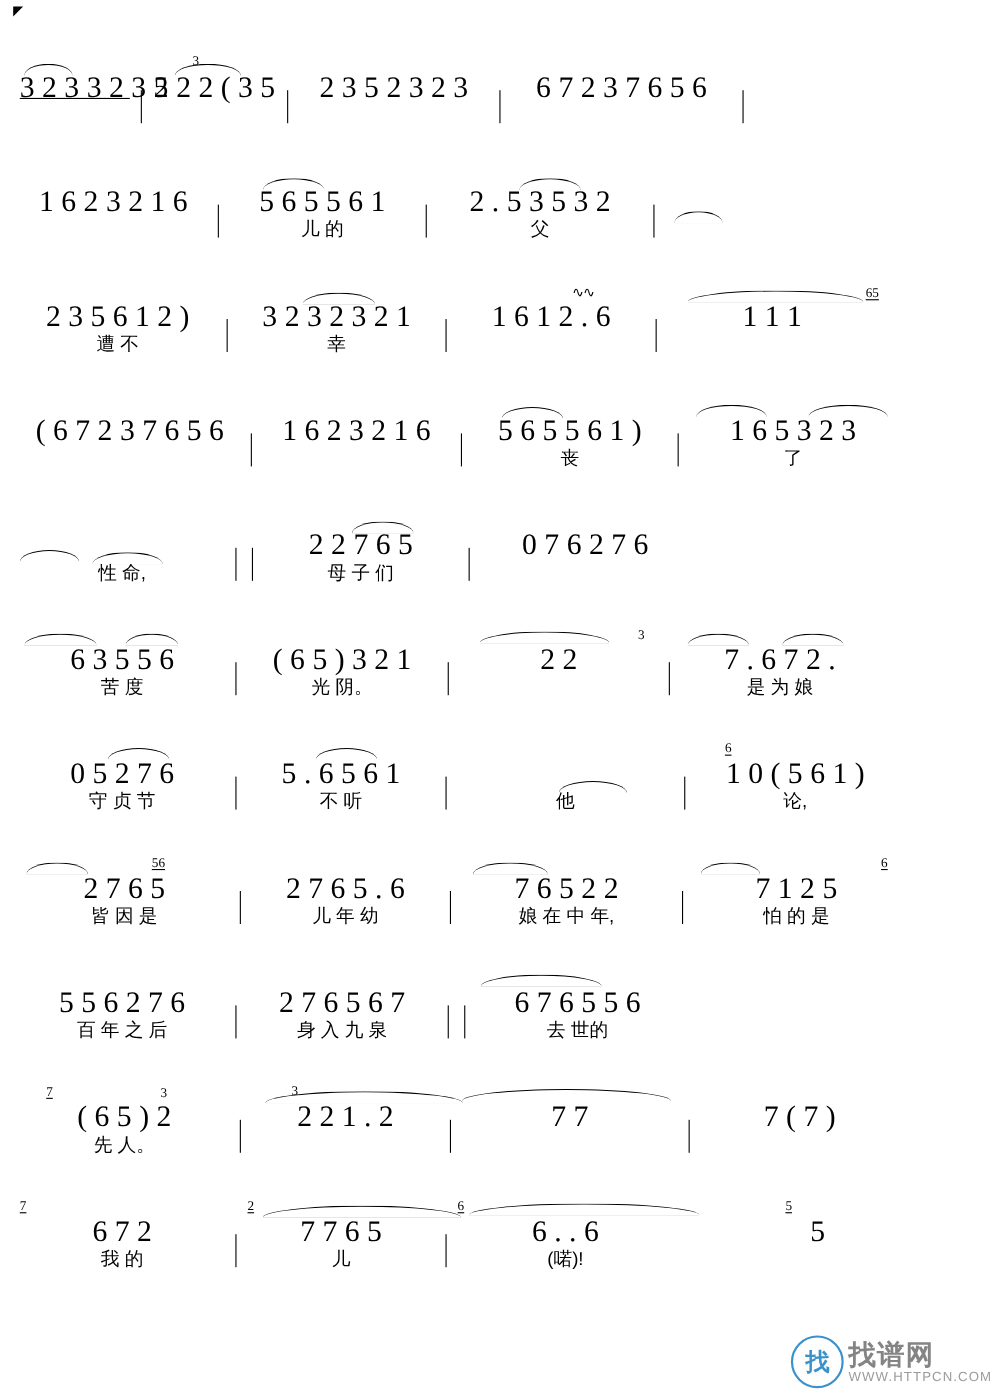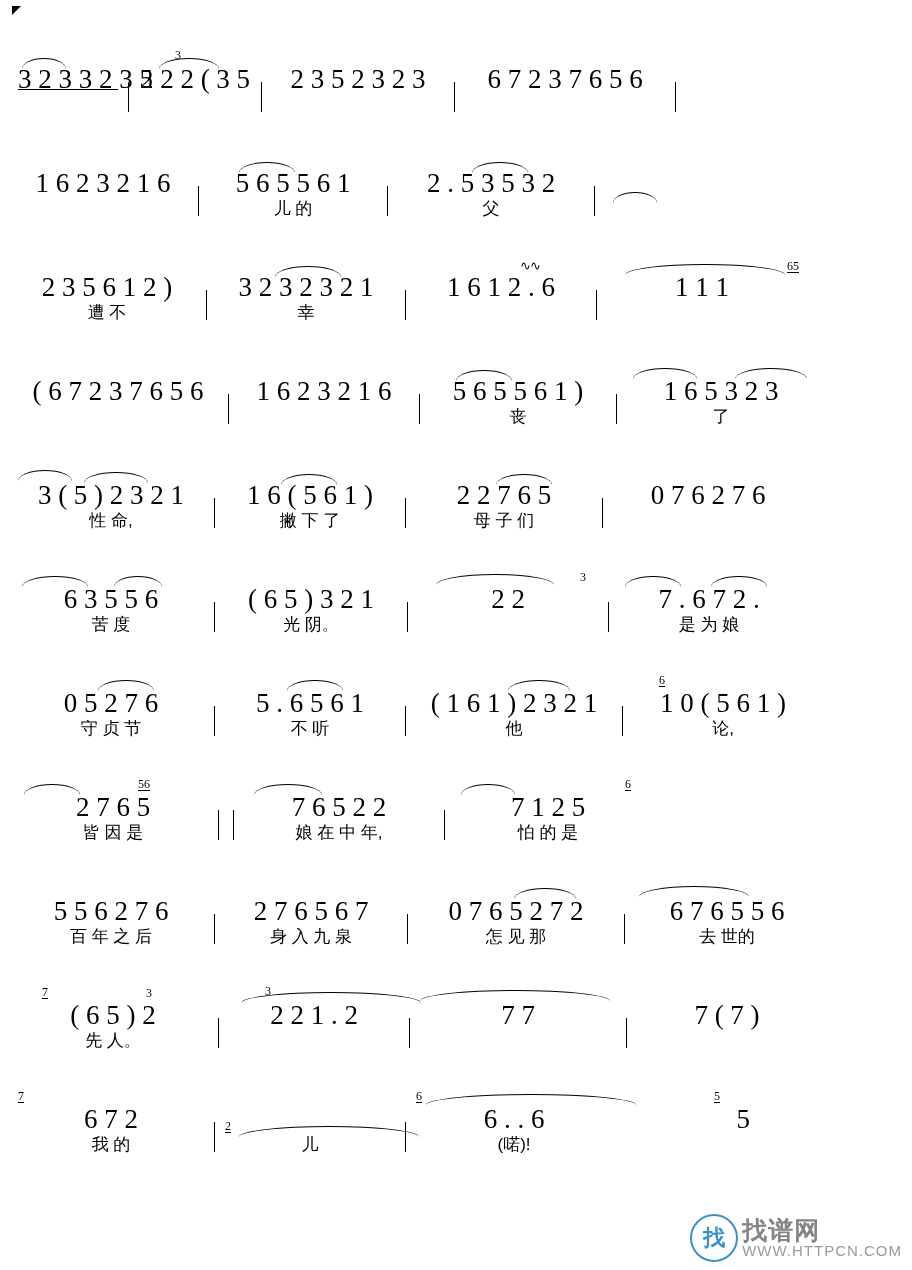--- a/index.html
+++ b/index.html
@@ -120,21 +120,21 @@
     margin-right:4px;
   }
   .wm .wtxt{display:flex;flex-direction:column;line-height:1;}
   .wm .wtop{
     font-family:Liberation Serif, serif;
     font-size:25px;font-weight:bold;color:#6f6f6f;
     letter-spacing:1px;
   }
   .wm .wbot{
     font-family:"Liberation Sans",sans-serif;
-    font-size:15px;color:#8a8a8a;letter-spacing:1px;
+    font-size:12px;color:#8a8a8a;letter-spacing:1px;
   }
 </style>
 </head>
 <body>
 
 <div class="sheet">
 
   <div class="corner"></div>
 
   <div class="system">
@@ -270,32 +270,24 @@
         <span class="lyric">了</span>
       </div>
     </div>
   </div>
 
   <div class="system">
     <div class="measure">
       <div class="ng" style="width:186px">
         <span class="slur" style="left:0px;top:-10px;width:54px"></span>
         <span class="slur" style="left:66px;top:-8px;width:64px"></span>
-        <span class="num">3 ( 5 ) 2 3 2 1</span>
         <span class="lyric">性 命,</span>
       </div>
     </div>
     <span class="barline"></span>
-    <div class="measure">
-      <div class="ng" style="width:170px">
-        <span class="slur" style="left:56px;top:-6px;width:56px"></span>
-        <span class="num">1 6 ( 5 6 1 )</span>
-        <span class="lyric">撇 下 了</span>
-      </div>
-    </div>
     <span class="barline"></span>
     <div class="measure">
       <div class="ng" style="width:176px">
         <span class="slur" style="left:80px;top:-6px;width:56px"></span>
         <span class="num">2 2   7 6 5</span>
         <span class="lyric">母 子 们</span>
       </div>
     </div>
     <span class="barline"></span>
     <div class="measure">
@@ -355,21 +347,20 @@
       <div class="ng" style="width:170px">
         <span class="slur" style="left:62px;top:-8px;width:56px"></span>
         <span class="num">5 . 6   5 6 1</span>
         <span class="lyric">不 听</span>
       </div>
     </div>
     <span class="barline"></span>
     <div class="measure">
       <div class="ng" style="width:196px">
         <span class="slur" style="left:92px;top:-8px;width:62px"></span>
-        <span class="num">( 1 6 1 ) 2 3 2 1</span>
         <span class="lyric">他</span>
       </div>
     </div>
     <span class="barline"></span>
     <div class="measure">
       <div class="ng" style="width:180px">
         <span class="grace" style="left:26px;top:-14px">
           <span class="gl">6</span>
         </span>
         <span class="num">1 0 ( 5 6 1 )</span>
@@ -383,20 +374,26 @@
       <div class="ng" style="width:190px">
         <span class="slur" style="left:6px;top:-8px;width:56px"></span>
         <span class="grace" style="left:120px;top:-14px">
           <span class="gl">56</span>
         </span>
         <span class="num">2 7 6    5</span>
         <span class="lyric">皆 因 是</span>
       </div>
     </div>
     <span class="barline"></span>
+    <div class="measure">
+      <div class="ng" style="width:170px">
+        <span class="num">2 7 6   5 . 6</span>
+        <span class="lyric">儿 年 幼</span>
+      </div>
+    </div>
     <span class="barline"></span>
     <div class="measure">
       <div class="ng" style="width:190px">
         <span class="slur" style="left:10px;top:-8px;width:68px"></span>
         <span class="num">7 6 5  2 2</span>
         <span class="lyric">娘 在 中 年,</span>
       </div>
     </div>
     <span class="barline"></span>
     <div class="measure">
@@ -419,27 +416,20 @@
       </div>
     </div>
     <span class="barline"></span>
     <div class="measure">
       <div class="ng" style="width:172px">
         <span class="num">2 7 6   5 6 7</span>
         <span class="lyric">身 入 九 泉</span>
       </div>
     </div>
     <span class="barline"></span>
-    <div class="measure">
-      <div class="ng" style="width:196px">
-        <span class="slur" style="left:96px;top:-8px;width:62px"></span>
-        <span class="num">0 7 6   5 2 7 2</span>
-        <span class="lyric">怎 见 那</span>
-      </div>
-    </div>
     <span class="barline"></span>
     <div class="measure">
       <div class="ng" style="width:184px">
         <span class="slur" style="left:4px;top:-10px;width:110px"></span>
         <span class="num">6 7 6 5    5 6</span>
         <span class="lyric">去 世的</span>
       </div>
     </div>
   </div>
 
@@ -490,20 +480,21 @@
         <span class="lyric">我 的</span>
       </div>
     </div>
     <span class="barline"></span>
     <div class="measure">
       <div class="ng" style="width:170px">
         <span class="grace" style="left:0px;top:-14px">
           <span class="gl">2</span>
         </span>
         <span class="slur" style="left:14px;top:-8px;width:180px"></span>
+        <span class="num">7  7 6 5</span>
         <span class="lyric">儿</span>
       </div>
     </div>
     <span class="barline"></span>
     <div class="measure">
       <div class="ng" style="width:196px">
         <span class="grace" style="left:0px;top:-14px">
           <span class="gl">6</span>
         </span>
         <span class="slur" style="left:10px;top:-10px;width:210px"></span>

